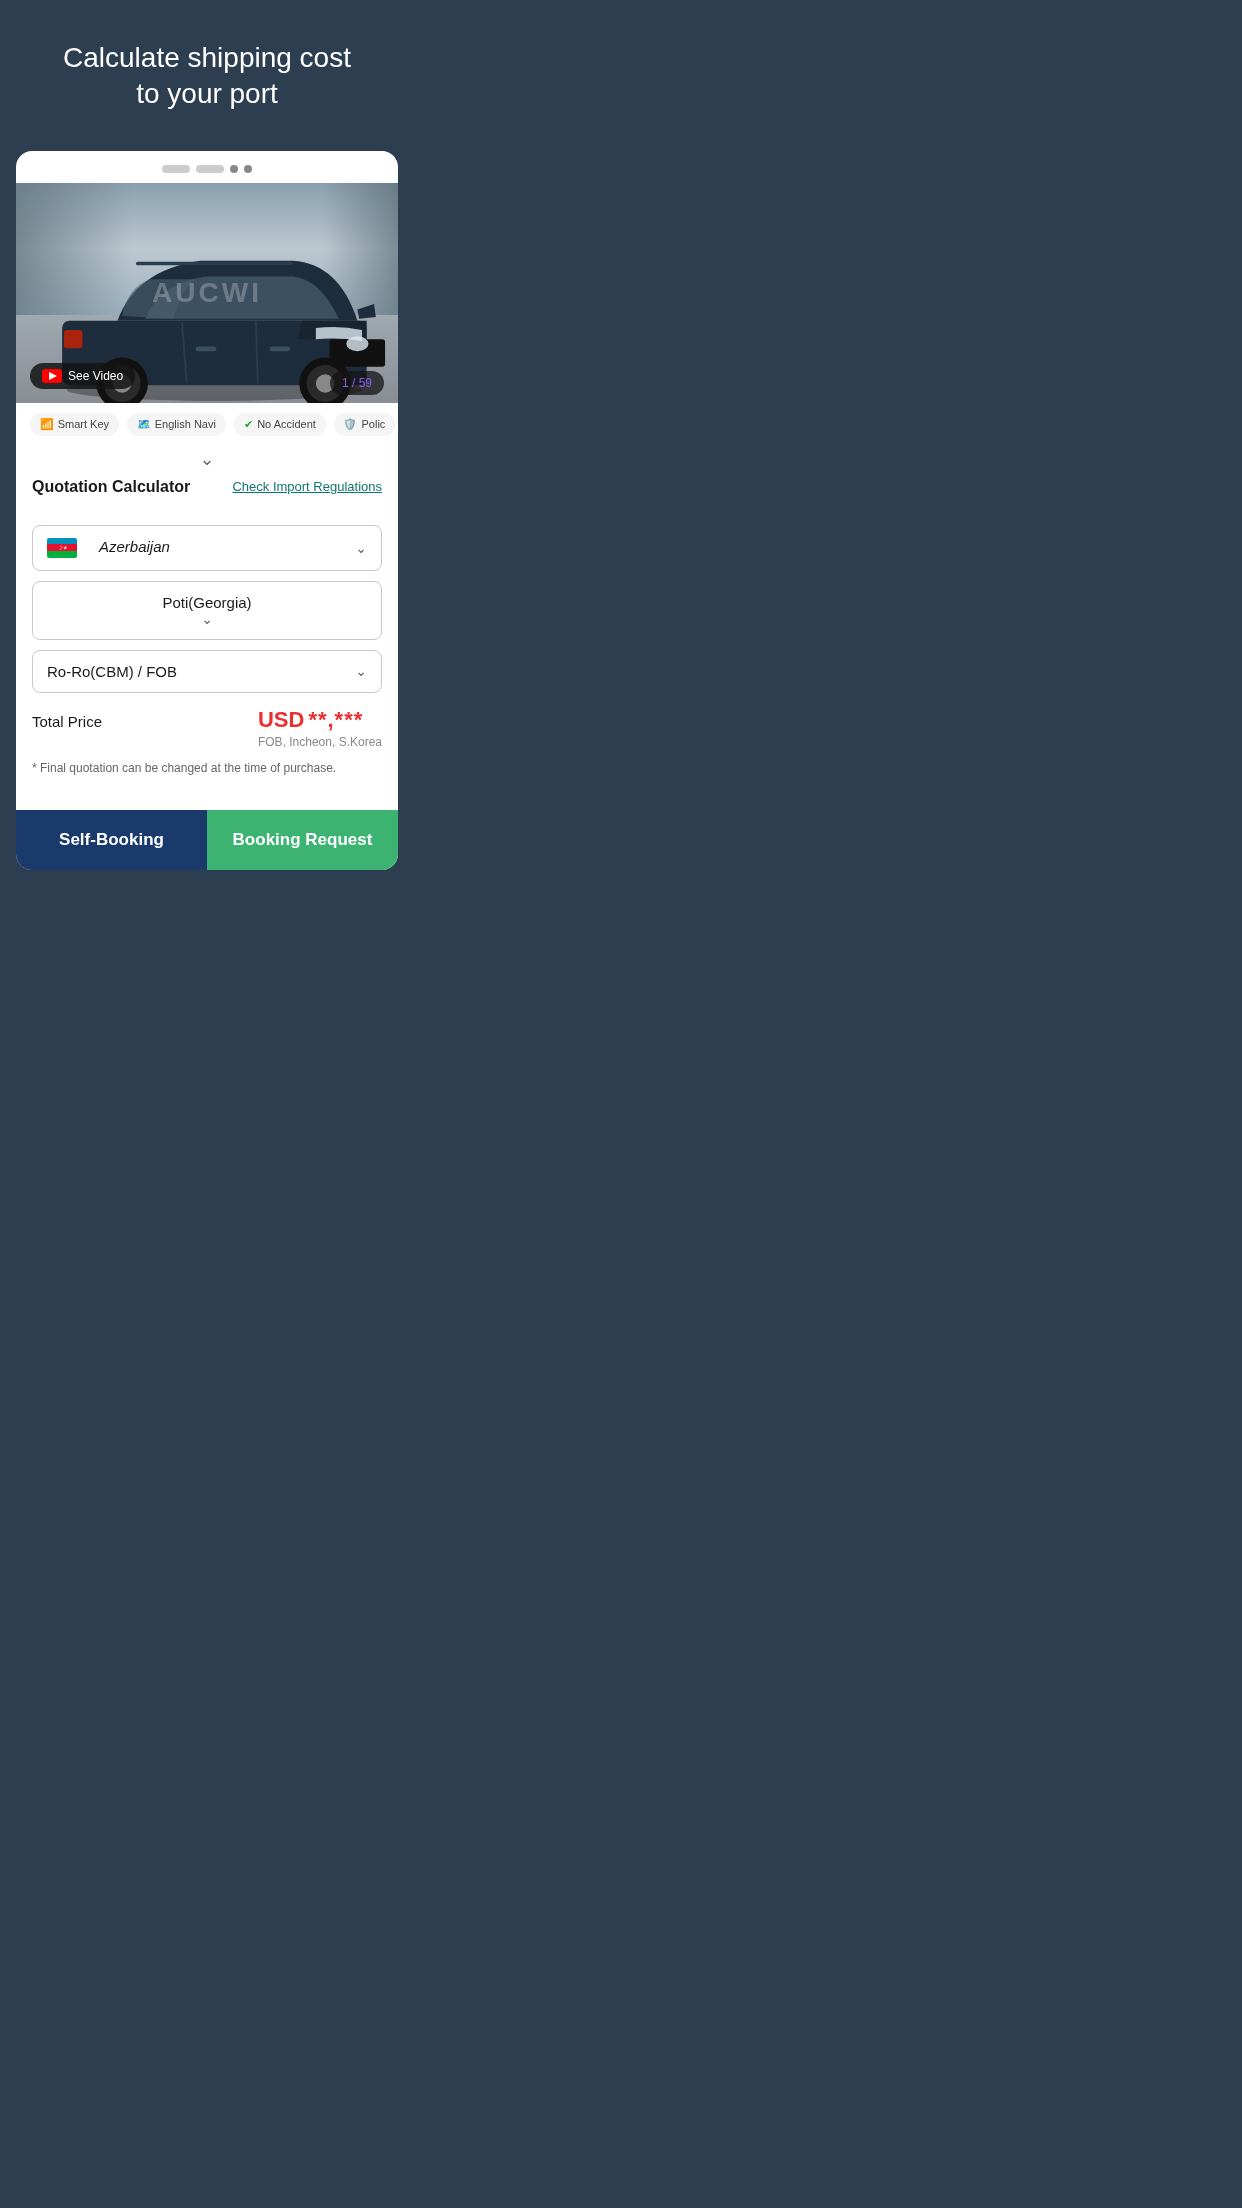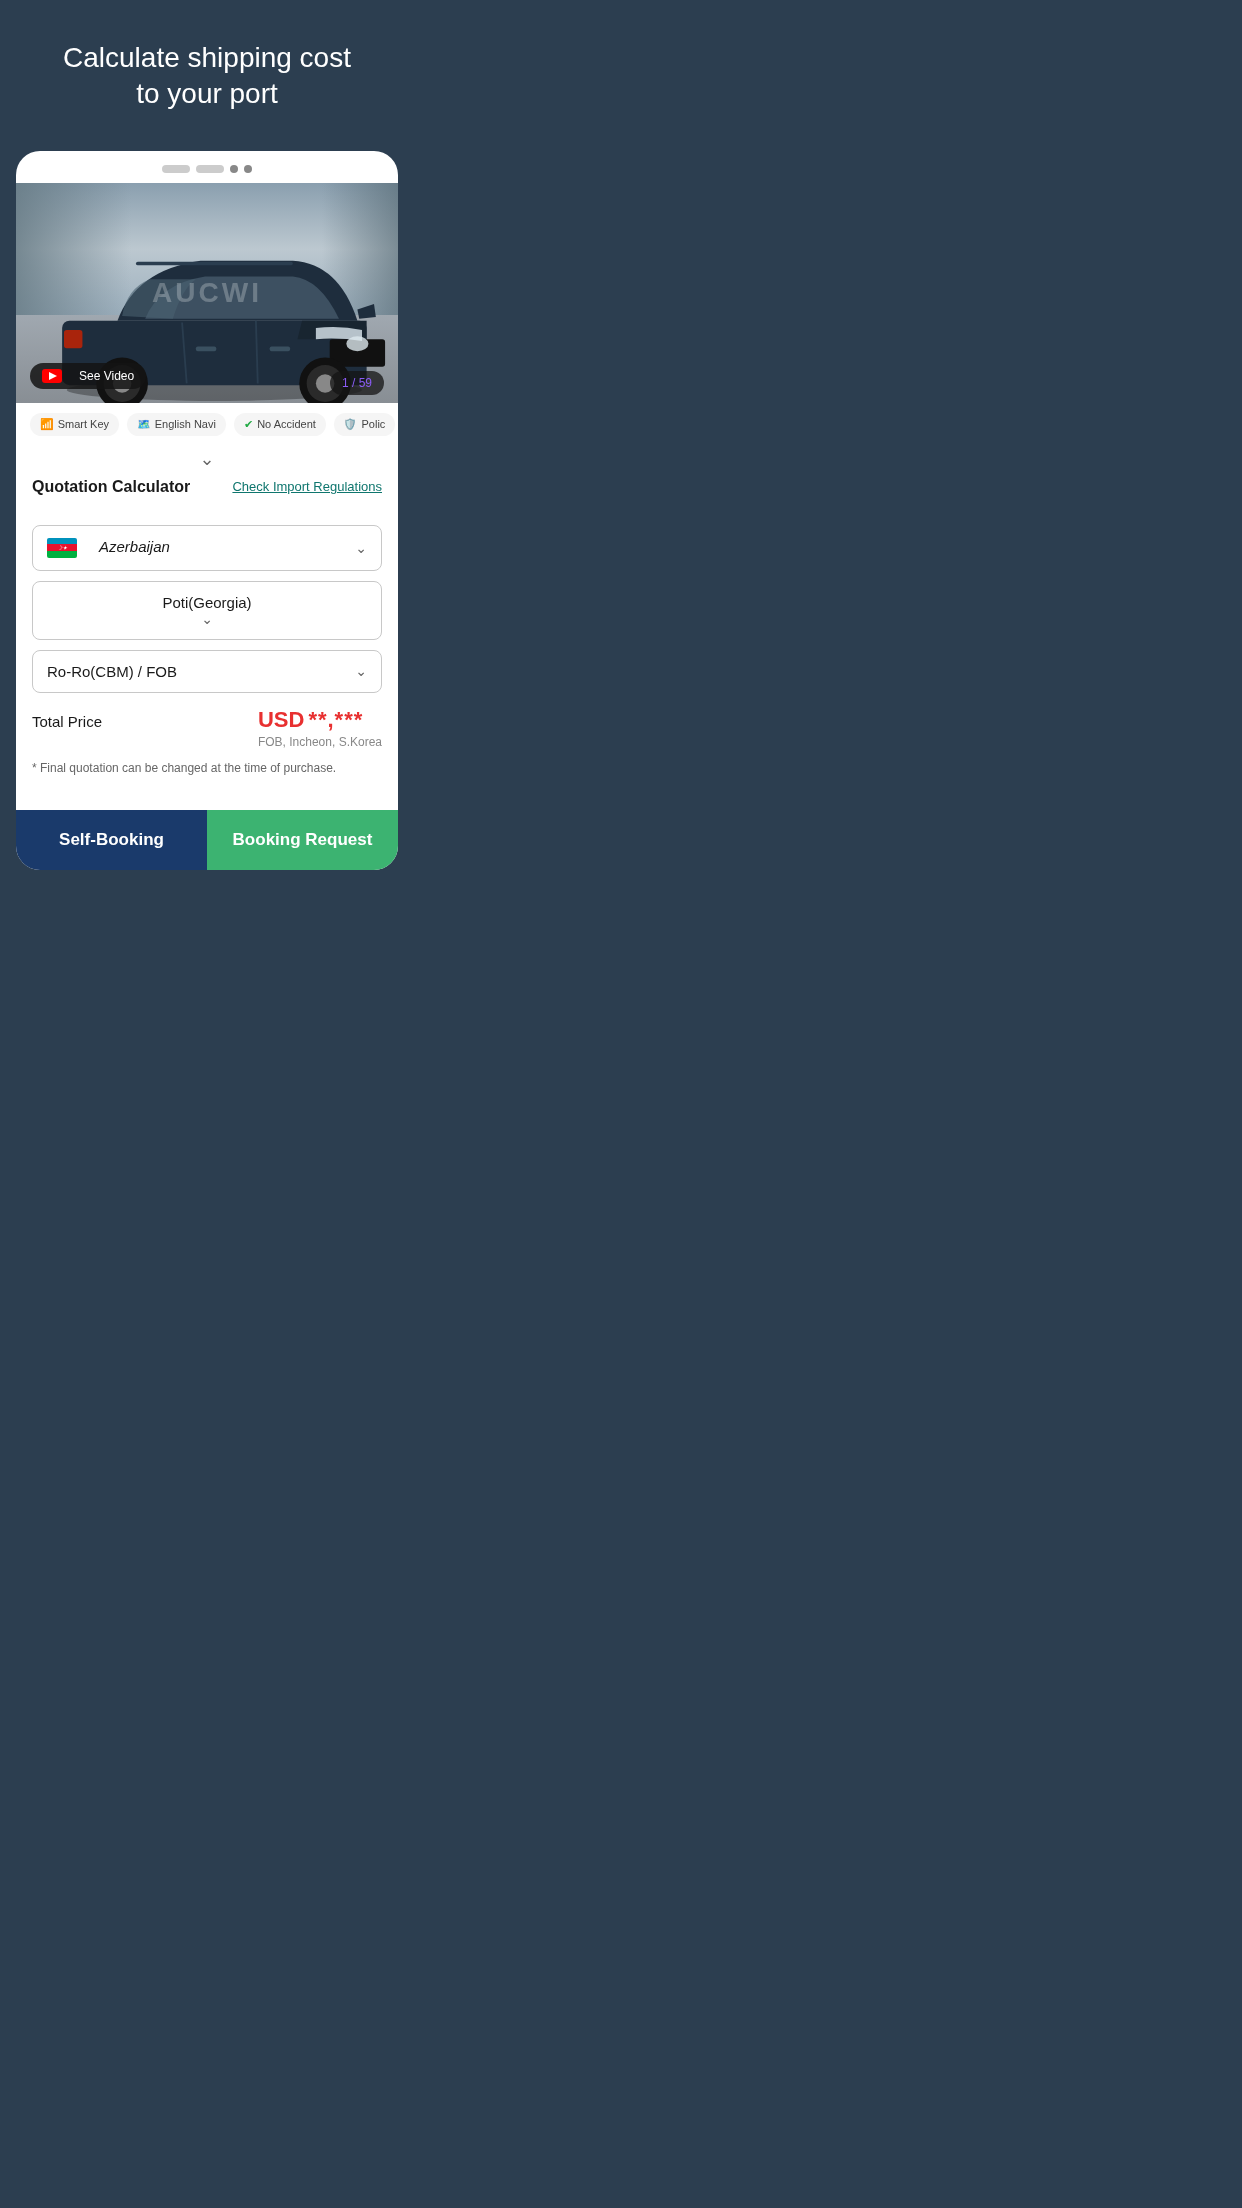--- a/index.html
+++ b/index.html
@@ -17,21 +17,21 @@
     }
   </style>
 </head>
 <body>
 
 <div style="color:#ffffff; font-size:28px; font-weight:400; text-align:center; line-height:1.3; margin-bottom:38px; width:100%;">
   <span>Calculate shipping cost</span><br>
   <span>to your port</span>
 </div>
 
-<div style="background:#ffffff; border-radius:24px; width:100%; overflow:hidden;">
+<div style="background:#ffffff; border-radius:16px; width:100%; overflow:hidden;">
 
   <div style="display:flex; justify-content:center; align-items:center; gap:6px; padding:14px 0 10px;">
     <div style="width:28px; height:8px; border-radius:4px; background:#cccccc;"></div>
     <div style="width:28px; height:8px; border-radius:4px; background:#cccccc;"></div>
     <div style="width:8px; height:8px; border-radius:50%; background:#888888;"></div>
     <div style="width:8px; height:8px; border-radius:50%; background:#888888;"></div>
   </div>
 
   <div style="position:relative; width:100%; height:220px; overflow:hidden;">
 
@@ -82,21 +82,21 @@
 
           <rect x="100" y="46" width="170" height="4" rx="2" fill="#2a3d4f"></rect>
 
           <path d="M340 98 L358 92 L360 106 L342 108 Z" fill="#1e2d3d"></path>
         </g>
       </svg>
 
       <div style="position:absolute; top:50%; left:50%; transform:translate(-50%,-50%); color:rgba(255,255,255,0.25); font-size:28px; font-weight:bold; letter-spacing:3px; white-space:nowrap; pointer-events:none;">AUCWI</div>
     </div>
 
-    <div style="position:absolute; bottom:14px; left:14px; background:rgba(20,20,20,0.85); border-radius:20px; padding:6px 12px; display:flex; align-items:center; gap:17px; cursor:pointer;">
+    <div style="position:absolute; bottom:14px; left:14px; background:rgba(20,20,20,0.85); border-radius:20px; padding:6px 12px; display:flex; align-items:center; gap:6px; cursor:pointer;">
       <div style="width:20px; height:14px; background:#ff0000; border-radius:3px; display:flex; align-items:center; justify-content:center; flex-shrink:0;">
         <div style="width:0; height:0; border-top:4px solid transparent; border-bottom:4px solid transparent; border-left:8px solid white; margin-left:1px;"></div>
       </div>
       <span style="color:white; font-size:12px;">See Video</span>
     </div>
 
     <div style="position:absolute; bottom:8px; right:14px; background:rgba(20,20,20,0.75); border-radius:14px; padding:5px 12px; color:#8b5cf6; font-size:12px;">1 / 59</div>
   </div>
 
   <div style="display:flex; gap:8px; padding:10px 14px; overflow:hidden;">

